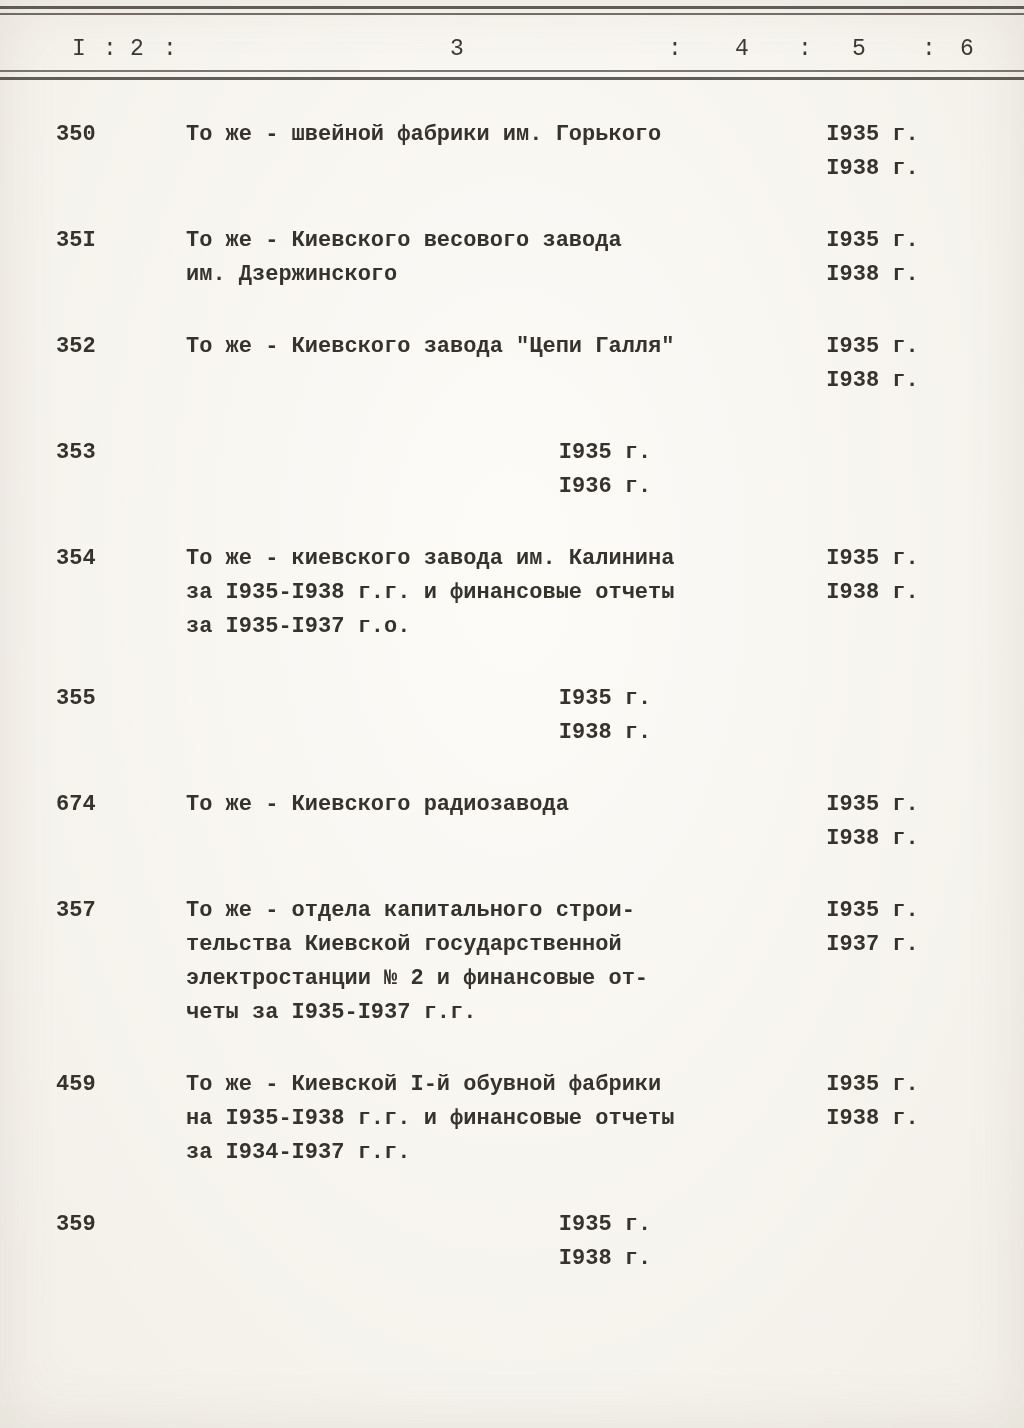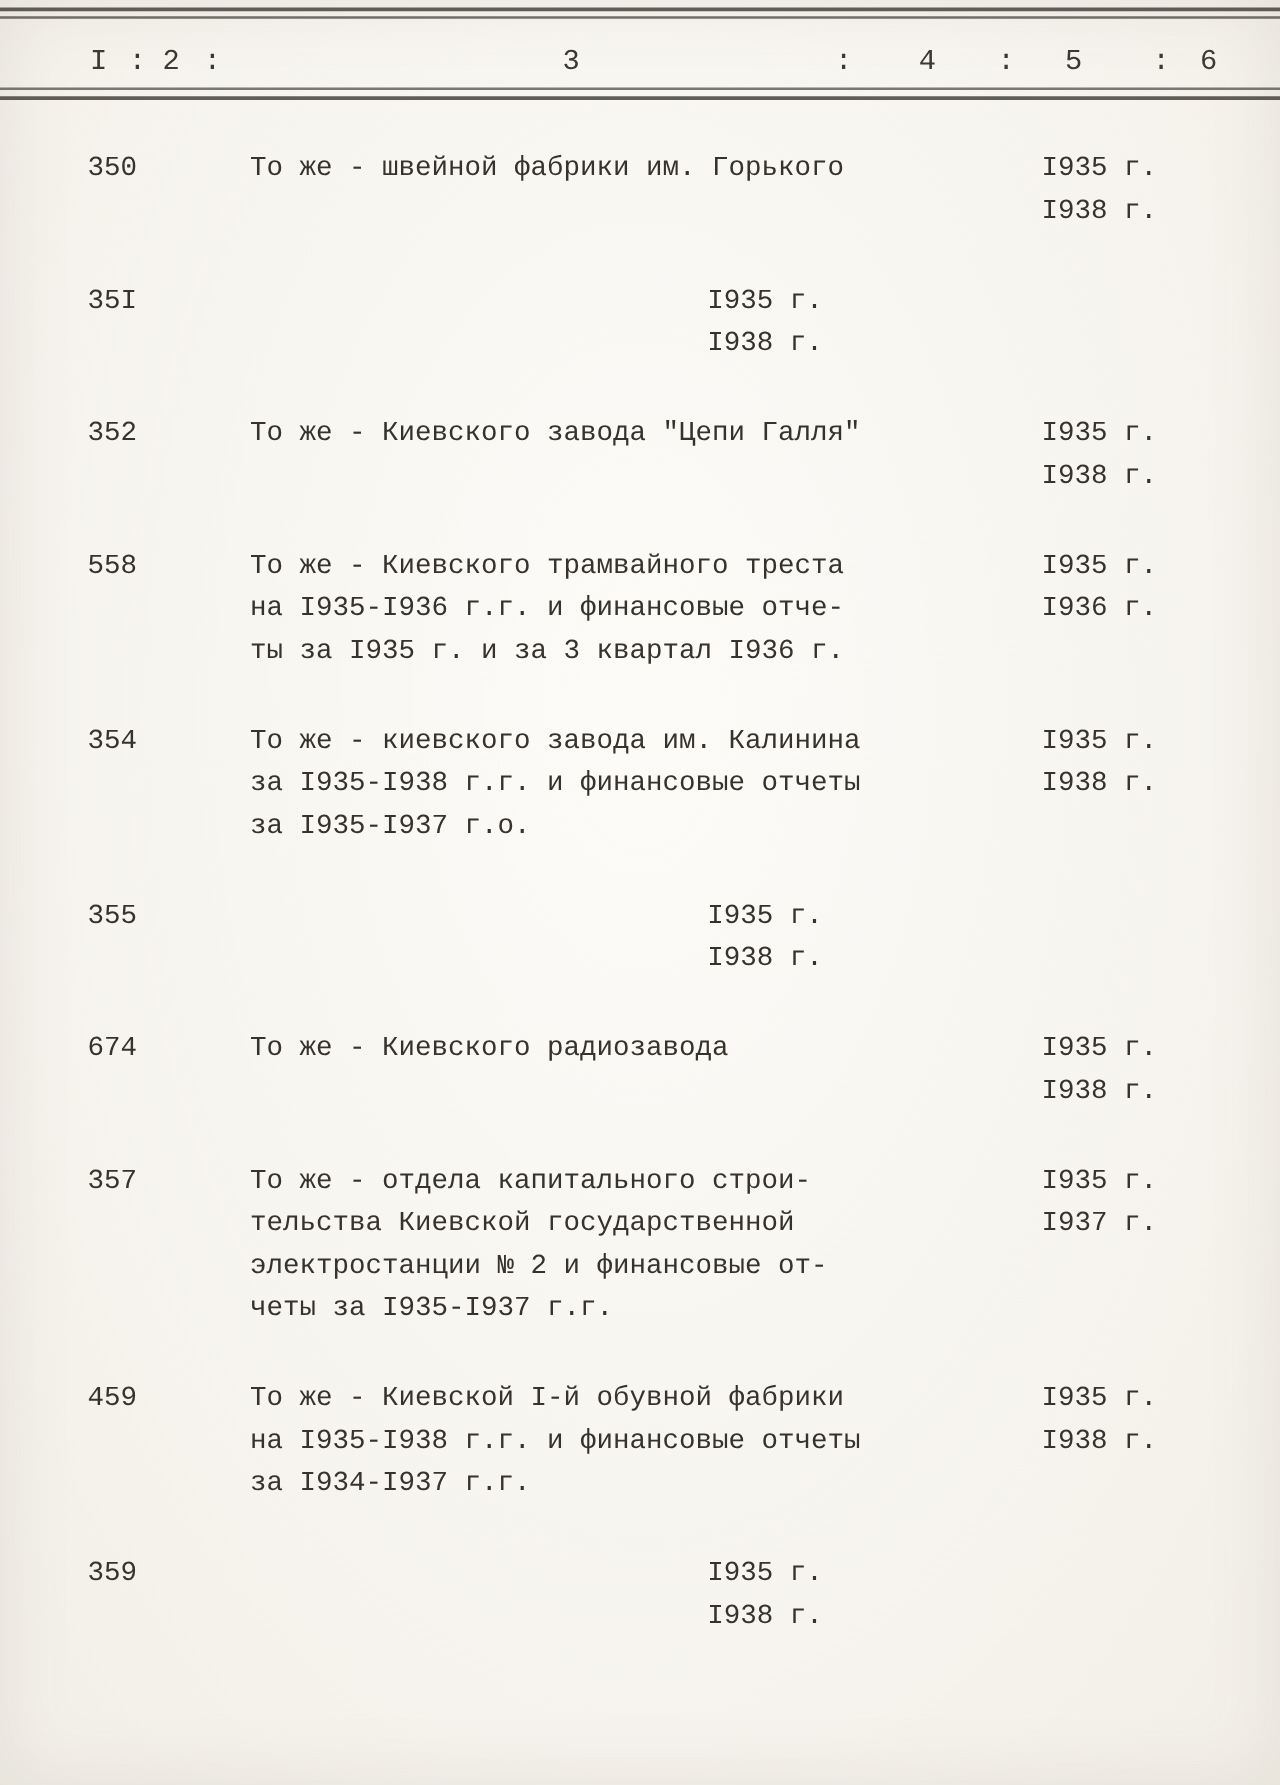--- a/index.html
+++ b/index.html
@@ -58,25 +58,26 @@
   
   .entries {
     position: absolute;
     top: 118px;
     left: 0;
     width: 100%;
   }
   .entry {
     display: flex;
     align-items: flex-start;
-    padding-left: 70px;
+    padding-left: 56px;
     margin-bottom: 38px;
     font-size: 22px;
     line-height: 34px;
     color: #36322c;
+    font-weight: bold;
   }
   .entry .num {
     width: 130px;
     flex: 0 0 130px;
   }
   .entry .desc {
     width: 535px;
     flex: 0 0 535px;
     white-space: pre-line;
   }
@@ -114,36 +115,35 @@
   <div class="entries">
   <div class="entry">
     <div class="num">350</div>
     <div class="desc">То же - швейной фабрики им. Горького</div>
     <div class="dates">I935 г.
 I938 г.</div>
   </div>
 
   <div class="entry">
     <div class="num">35I</div>
+    <div class="desc">То же - Киевского весового завода
+им. Дзержинского</div>
     <div class="dates">I935 г.
 I938 г.</div>
   </div>
 
   <div class="entry">
     <div class="num">352</div>
     <div class="desc">То же - Киевского завода "Цепи Галля"</div>
     <div class="dates">I935 г.
 I938 г.</div>
   </div>
 
   <div class="entry">
-    <div class="num">558</div>
-    <div class="desc">То же - Киевского трамвайного треста
-на I935-I936 г.г. и финансовые отче-
-ты за I935 г. и за 3 квартал I936 г.</div>
+    <div class="num">353</div>
     <div class="dates">I935 г.
 I936 г.</div>
   </div>
 
   <div class="entry">
     <div class="num">354</div>
     <div class="desc">То же - киевского завода им. Калинина
 за I935-I938 г.г. и финансовые отчеты
 за I935-I937 г.о.</div>
     <div class="dates">I935 г.

